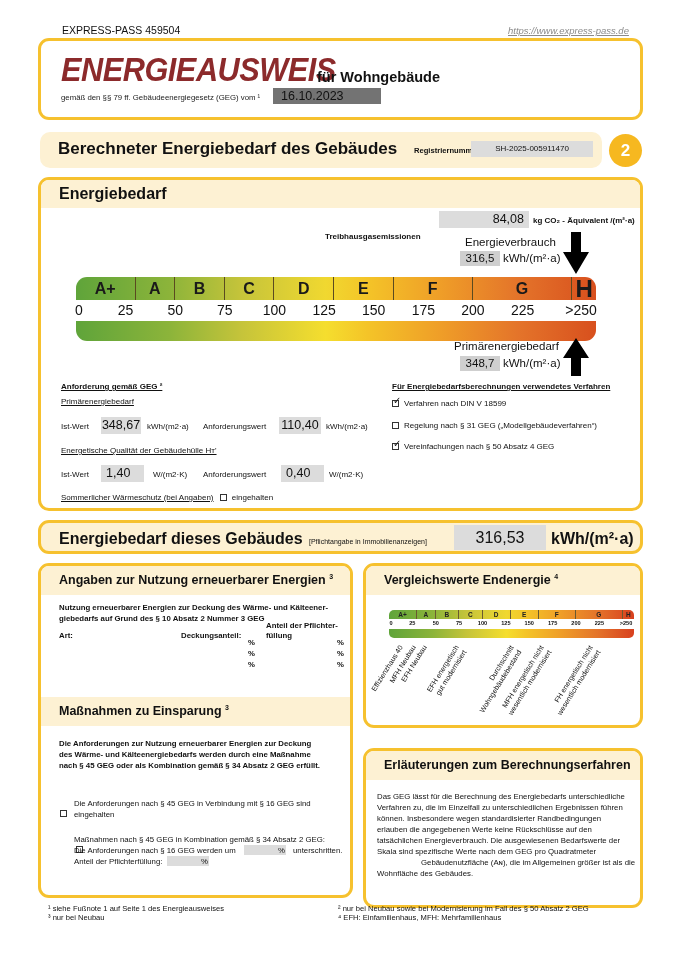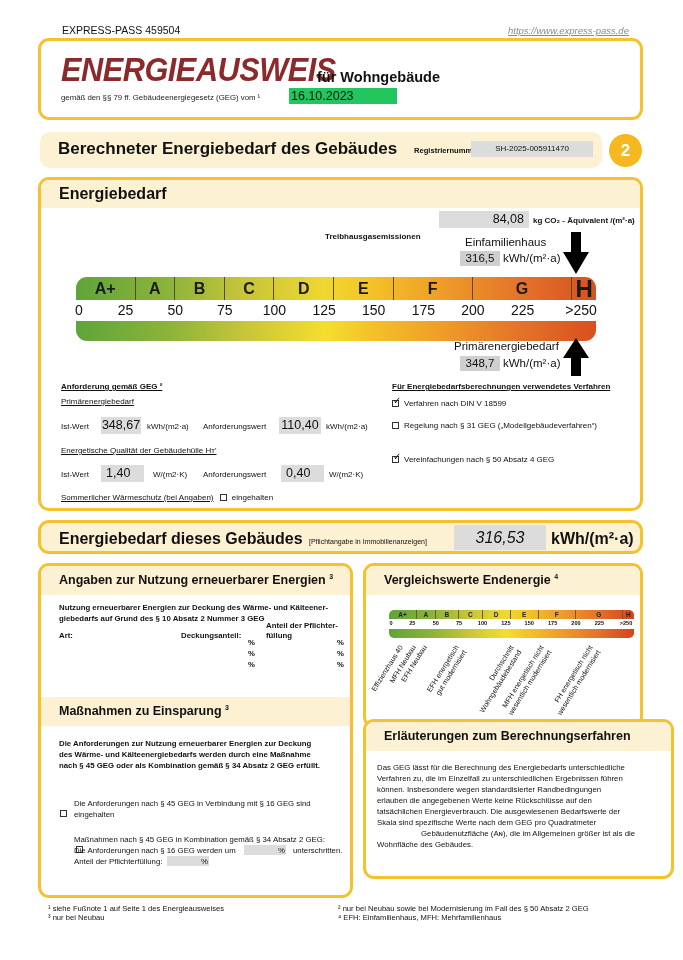--- a/index.html
+++ b/index.html
@@ -12,21 +12,21 @@
   #site-link { left: 508px; color: #8a8a8a; font-style: italic; text-decoration: underline; font-size: 9.5px; top: 25px; }
 
   .frame { position: absolute; border: 3px solid #f6c12e; border-radius: 11px; background: #fff; overflow: hidden; }
   .frame-head { background: #fdf1d3; }
 
   
   #header-frame { left: 38px; top: 38px; width: 605px; height: 82px; }
   #title { position: absolute; left: 20px; top: 10px; font-size: 33px; font-weight: bold; font-style: italic; color: #8c2a2b; letter-spacing: -0.5px; transform: scaleX(0.93); transform-origin: left; }
   #title-sub { position: absolute; left: 276px; top: 28px; font-size: 14.5px; font-weight: bold; }
   #law-line { position: absolute; left: 20px; top: 52px; font-size: 7.8px; color: #222; }
-  #date-box { position: absolute; left: 248px; top: 47px; width: 108px; height: 16px; background: #22c55e; font-size: 12.5px; padding-left: 2px; line-height: 16px; }
+  #date-box { position: absolute; left: 232px; top: 47px; width: 108px; height: 16px; background: #737373; font-size: 12.5px; padding-left: 8px; line-height: 16px; }
 
   
   #section-bar { position: absolute; left: 40px; top: 132px; width: 562px; height: 36px; background: #fdf1d3; border-radius: 10px; }
   #section-title { position: absolute; left: 18px; top: 7px; font-size: 17px; font-weight: bold; }
   #reg-label { position: absolute; left: 348px; top: 14px; font-size: 7.6px; font-weight: bold; padding-left: 26px; }
   #reg-box { position: absolute; left: 431px; top: 9px; width: 122px; height: 16px; background: #dcdcdc; font-size: 8px; text-align: center; line-height: 16px; }
   #page-badge { position: absolute; left: 609px; top: 134px; width: 33px; height: 33px; border-radius: 50%; background: #f6b820; color: #fff; font-weight: bold; font-size: 17px; text-align: center; line-height: 33px; }
 
   
   #eb-frame { left: 38px; top: 177px; width: 605px; height: 334px; }
@@ -57,34 +57,34 @@
   .ul { text-decoration: underline; }
   .small { font-size: 8px; }
   .gbox { position: absolute; background: #dcdcdc; font-size: 12.5px; height: 17px; line-height: 17px; }
   .cb { display: inline-block; width: 7px; height: 7px; border: 1px solid #333; margin-right: 5px; vertical-align: -1px; position: relative; }
   .cb.checked::after { content: "✓"; position: absolute; left: 0px; top: -6px; font-size: 10px; color: #222; }
 
   
   #summary-frame { left: 38px; top: 520px; width: 605px; height: 34px; background: #fdf1d3; }
   #sum-title { position: absolute; left: 18px; top: 7px; font-size: 16px; font-weight: bold; }
   #sum-note { position: absolute; left: 268px; top: 15px; font-size: 7px; }
-  #sum-box { position: absolute; left: 413px; top: 2px; width: 92px; height: 25px; background: #dcdcdc; font-size: 16px; text-align: center; line-height: 25px; font-style: italic; }
+  #sum-box { position: absolute; left: 413px; top: 2px; width: 92px; height: 25px; background: #dcdcdc; font-size: 16px; text-align: center; line-height: 25px; }
   #sum-unit { position: absolute; left: 510px; top: 7px; font-size: 16px; font-weight: bold; }
 
   
   #ren-frame { left: 38px; top: 563px; width: 315px; height: 335px; }
   .sub-head { position: absolute; left: 0; width: 100%; height: 29px; background: #fdf1d3; }
   .sub-title { position: absolute; left: 18px; top: 7px; font-size: 12.5px; font-weight: bold; }
   .sub-title sup { font-size: 7px; }
   .body-bold { position: absolute; font-size: 7.8px; font-weight: bold; line-height: 11px; }
   .body-text { position: absolute; font-size: 7.8px; line-height: 11px; }
 
   
   #cmp-frame { left: 363px; top: 563px; width: 280px; height: 165px; }
-  #exp-frame { left: 363px; top: 719px; width: 311px; height: 160px; padding-left: 15px; }
+  #exp-frame { left: 363px; top: 748px; width: 280px; height: 160px; padding-left: 15px; }
   #mini-top { position: absolute; left: 23px; top: 44px; width: 245px; height: 9px; border-radius: 5px 5px 0 0; overflow: hidden;
     background: linear-gradient(to right, #5fa43a 0%, #8cb43a 18%, #c6c43a 32%, #f0d830 48%, #f4c428 56%, #ef9e28 70%, #e4742a 85%, #d8401e 100%); }
   #mini-bottom { position: absolute; left: 23px; top: 63px; width: 245px; height: 9px; border-radius: 0 0 5px 5px;
     background: linear-gradient(to right, #5fa43a 0%, #8cb43a 18%, #c6c43a 32%, #f5de2e 48%, #f4c428 56%, #ef9e28 70%, #e4742a 85%, #d8401e 100%); }
   .mband { position: absolute; top: 0; height: 9px; font-size: 6.5px; font-weight: bold; text-align: center; line-height: 9px; border-right: 1px solid #6a5a30; color: #222; }
   .mband.last { border-right: none; }
   .mtick { position: absolute; top: 54px; font-size: 5.6px; font-weight: bold; transform: translateX(-50%); }
   .rot-label { position: absolute; font-size: 7.2px; line-height: 8.5px; transform-origin: left bottom; transform: rotate(-58deg); white-space: nowrap; text-align: right; }
 
   .footnote { position: absolute; font-size: 7.6px; line-height: 9.5px; }
@@ -111,21 +111,21 @@
 
 <div class="frame" id="eb-frame">
   <div id="eb-head" class="frame-head">
     <div id="eb-title">Energiebedarf</div>
   </div>
 
   <div id="ghg-label">Treibhausgasemissionen</div>
   <div id="ghg-box">84,08</div>
   <div id="ghg-unit">kg CO₂ - Äquivalent /(m²·a)</div>
 
-  <div id="end-label">Einfamilienhaus</div>
+  <div id="end-label">Energieverbrauch</div>
   <div id="end-box">316,5</div>
   <div id="end-unit">kWh/(m²·a)</div>
   <svg id="arrow-down" width="26" height="42">
     <polygon points="8,0 18,0 18,20 26,20 13,42 0,20 8,20" fill="#000"></polygon>
   </svg>
 
   <div id="scale-top">
       <div class="band" style="left: 0px; width: 59.542px;">A+</div>
       <div class="band" style="left: 59.542px; width: 39.6947px;">A</div>
       <div class="band" style="left: 99.2366px; width: 49.6183px;">B</div>
@@ -168,21 +168,21 @@
     <span class="cb" style="margin-left:4px;"></span><span>eingehalten</span>
   </div>
 
   <div class="abs small ul" style="left:351px; top:202px; font-weight:bold;">Für Energiebedarfsberechnungen verwendetes Verfahren</div>
   <div class="abs small" style="left:351px; top:219px;">
     <span class="cb checked"></span><span>Verfahren nach DIN V 18599</span>
   </div>
   <div class="abs small" style="left:351px; top:241px;">
     <span class="cb"></span><span>Regelung nach § 31 GEG („Modellgebäudeverfahren“)</span>
   </div>
-  <div class="abs small" style="left:351px; top:275px;">
+  <div class="abs small" style="left:351px; top:262px;">
     <span class="cb checked"></span><span>Vereinfachungen nach § 50 Absatz 4 GEG</span>
   </div>
 <div class="tick" style="left: 38px;">0</div>
     <div class="tick" style="left: 84.6183px;">25</div>
     <div class="tick" style="left: 134.237px;">50</div>
     <div class="tick" style="left: 183.855px;">75</div>
     <div class="tick" style="left: 233.473px;">100</div>
     <div class="tick" style="left: 283.092px;">125</div>
     <div class="tick" style="left: 332.71px;">150</div>
     <div class="tick" style="left: 382.328px;">175</div>

